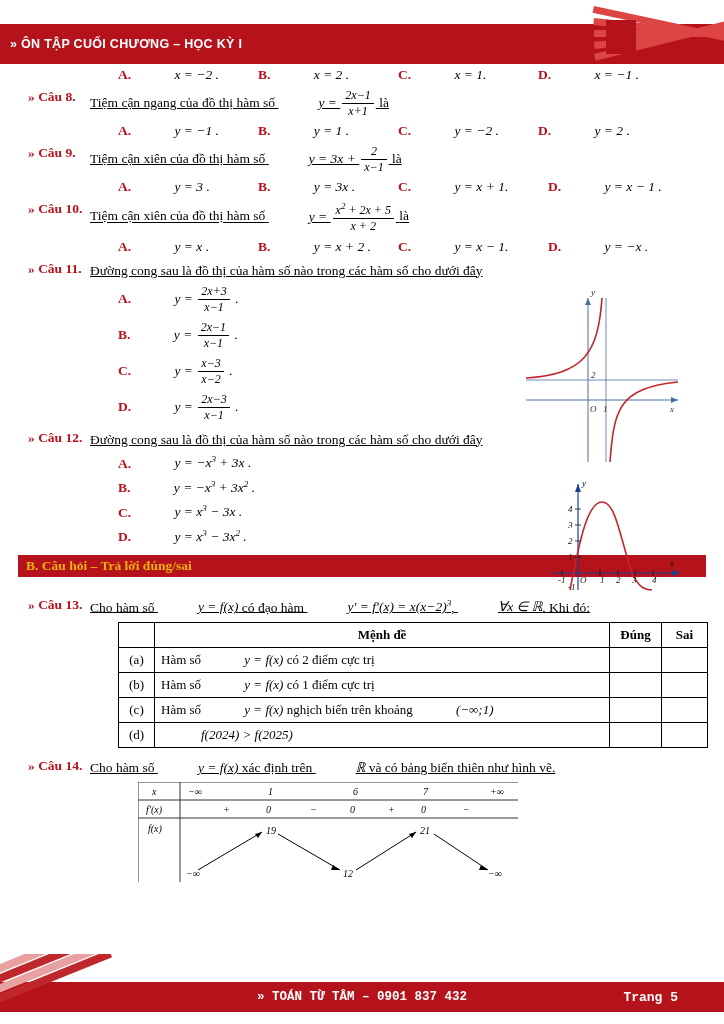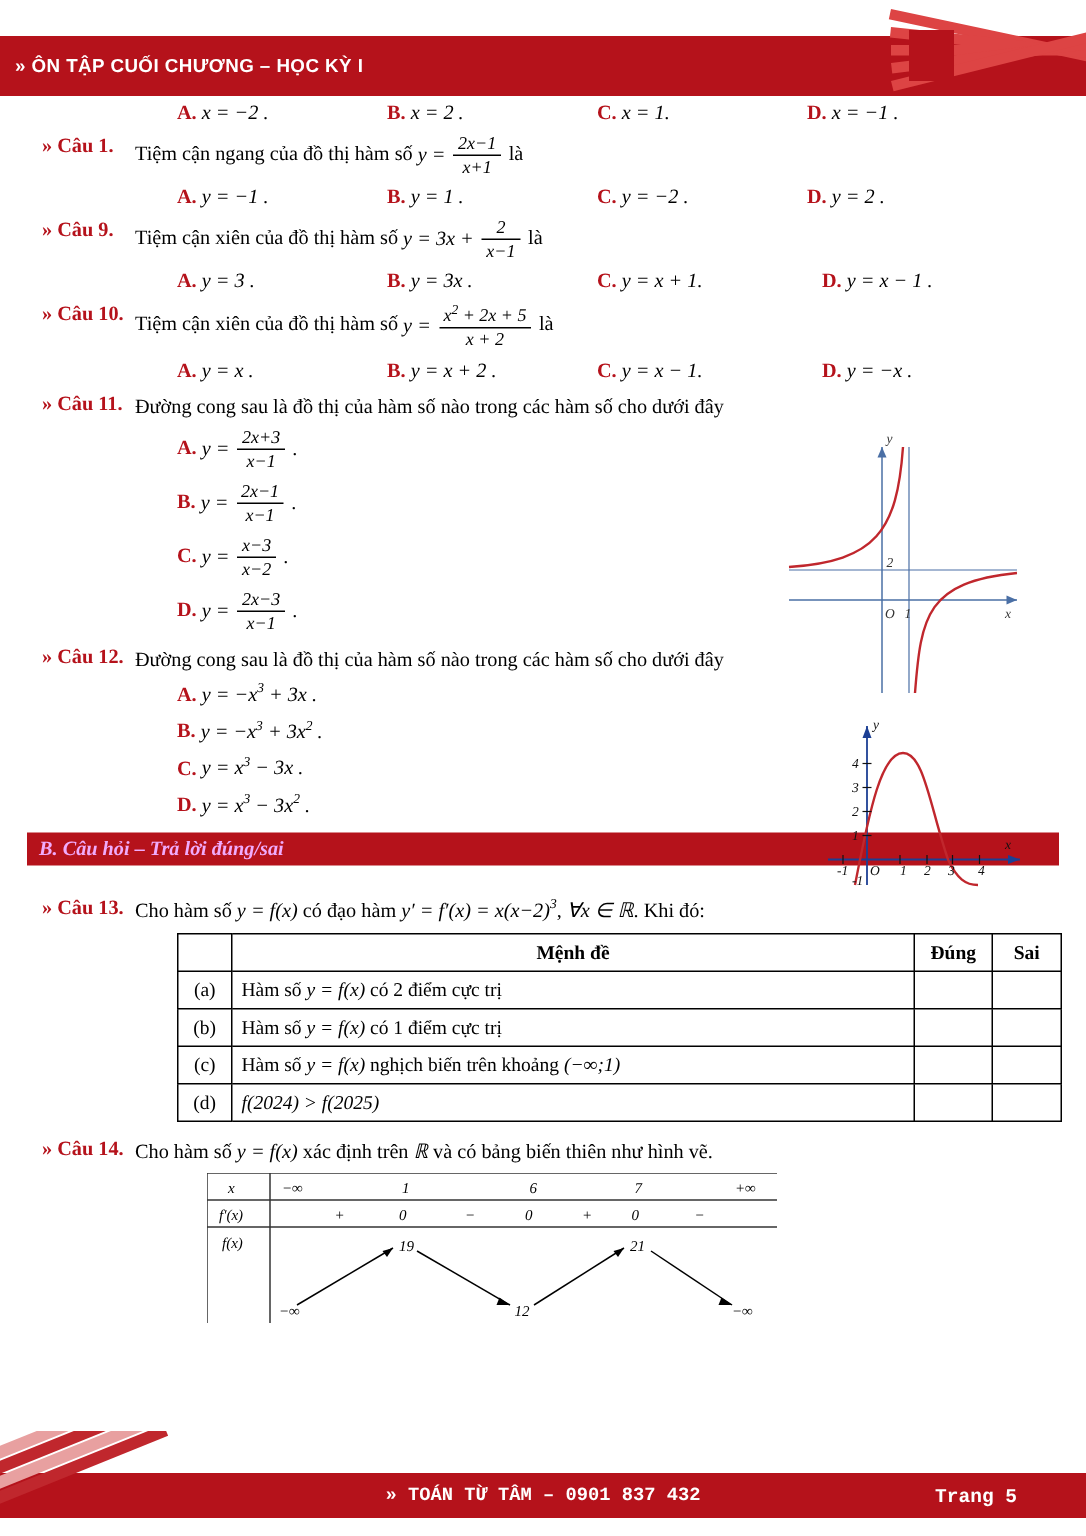--- a/index.html
+++ b/index.html
@@ -63,40 +63,40 @@
     position: absolute; top: 62px; left: 0; width: 724px;
     padding: 0 18px 0 18px;
     font-size: 13.5px;
   }
   .qrow { display: flex; align-items: flex-start; margin-top: 6px; }
   .qlabel {
     color: #b5121b; font-weight: bold; font-family: "Liberation Serif", serif;
     white-space: nowrap; font-size: 13.5px; min-width: 72px;
     padding-left: 10px;
   }
-  .qtext { flex: 1; line-height: 1.5; }
+  .qtext { flex: 1; line-height: 1.5; text-decoration: underline; }
 
   .opts { display:flex; margin: 5px 0 0 0; padding-left: 100px; }
   .opt { width: 140px; font-size: 13.5px; }
   .opt .L { color:#b5121b; font-weight:bold; }
   .opt-wide { width: 150px; }
 
   .optcol { padding-left: 100px; margin-top: 4px; }
   .optcol .opt { width:auto; margin-bottom: 7px; }
 
   
-  .m { font-family: "Liberation Serif", serif; font-style: italic; }
+  .m { font-family: "Liberation Serif", serif; font-style: italic; margin-left: 40px; }
   .frac { display:inline-block; vertical-align:middle; text-align:center; font-style:italic; margin:0 2px; }
   .frac .num { display:block; padding:0 3px; font-size:12px; line-height:1.15; }
   .frac .den { display:block; border-top:1px solid #000; padding:0 3px; font-size:12px; line-height:1.2; }
   sup { font-size: 9px; }
 
   
   .sectionbar {
-    background:#b5121b; color:#f0abfc; font-style:italic; font-weight:bold;
+    background:#b5121b; color:#eab308; font-weight:bold;
     font-size:13.5px; padding:3px 8px; margin: 10px 0 20px 0;
     font-family: "Liberation Serif", serif;
   }
 
   
   table.mt { border-collapse: collapse; margin-left: 100px; margin-top: 4px; width: 590px; border-radius: 10px; }
   table.mt td, table.mt th { border-bottom: 1px solid #000; padding: 4px 6px; font-size:13px; font-weight: normal;}
   table.mt .hd { text-align:center; font-weight:bold; border-bottom:1px solid #000; }
   table.mt .c-letter { width: 36px; text-align:center; border-right:1px solid #000; border-left:1px solid #000;}
   table.mt .c-men { border-right:1px solid #000; }
@@ -127,21 +127,21 @@
 <div class="content">
 
   <div class="opts">
     <div class="opt"><span class="L">A.</span> <span class="m">x = −2 .</span></div>
     <div class="opt"><span class="L">B.</span> <span class="m">x = 2 .</span></div>
     <div class="opt"><span class="L">C.</span> <span class="m">x = 1.</span></div>
     <div class="opt"><span class="L">D.</span> <span class="m">x = −1 .</span></div>
   </div>
 
   <div class="qrow">
-    <div class="qlabel">» Câu 1.</div>
+    <div class="qlabel">» Câu 8.</div>
     <div class="qtext">
       <span>Tiệm cận ngang của đồ thị hàm số</span>
       <span class="m">
         y&nbsp;=&nbsp;<span class="frac"><span class="num">2x−1</span><span class="den">x+1</span></span>
       </span>
       <span>là</span>
     </div>
   </div>
   <div class="opts">
     <div class="opt"><span class="L">A.</span> <span class="m">y = −1 .</span></div>

